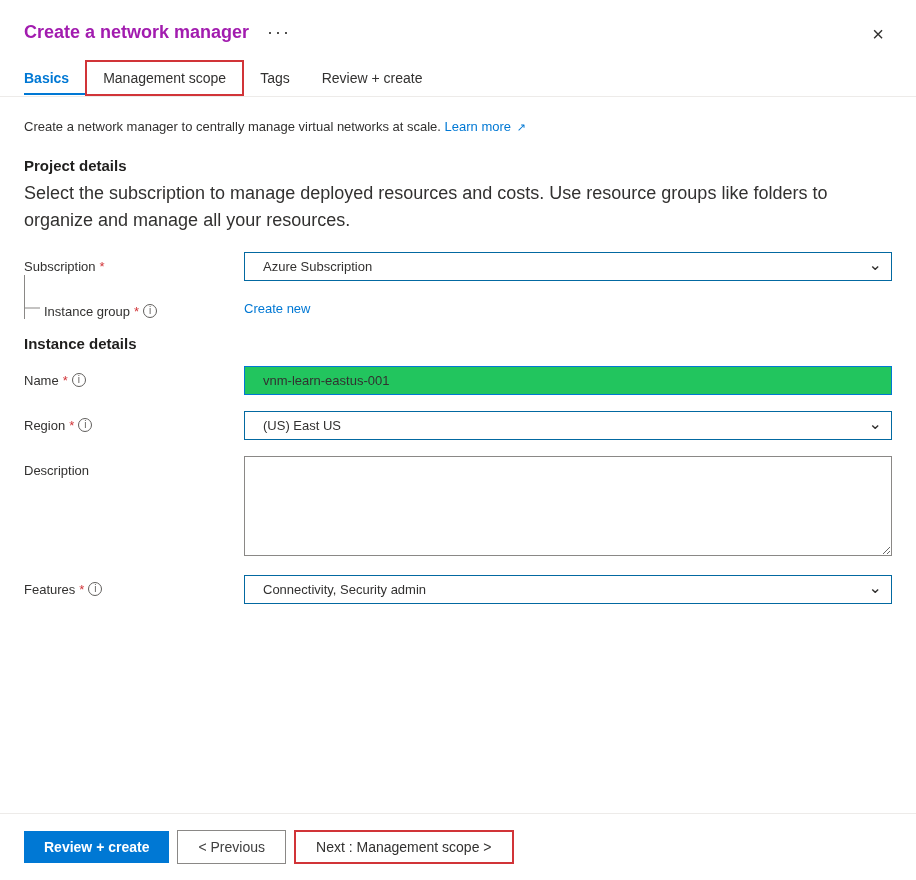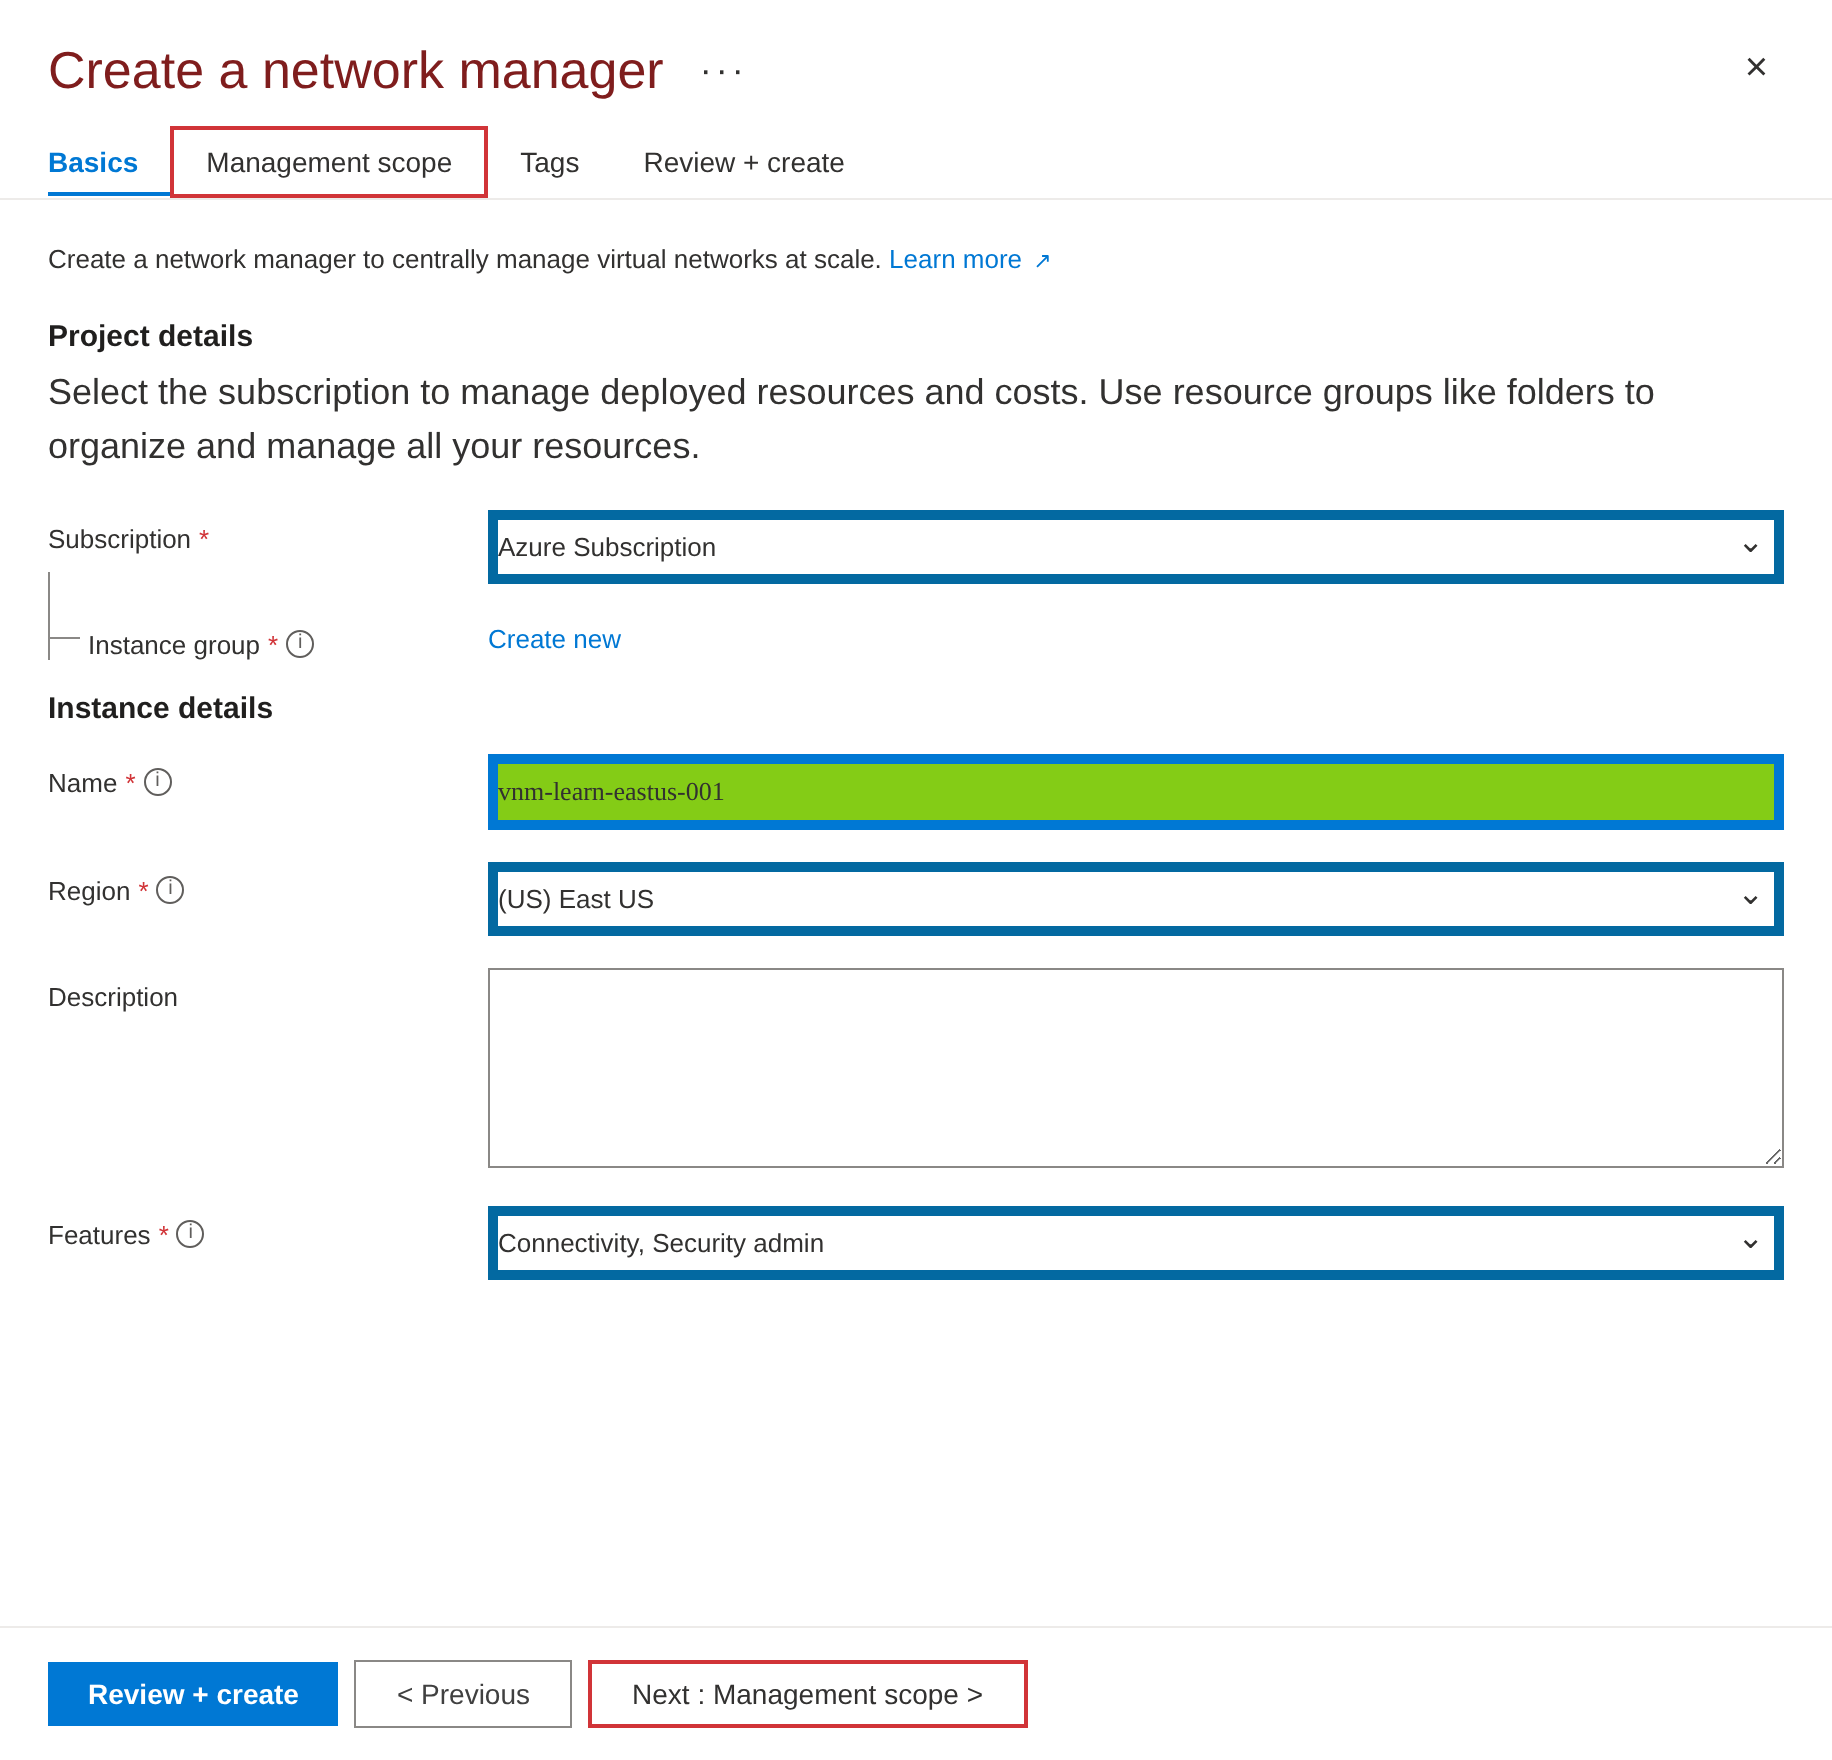--- a/index.html
+++ b/index.html
@@ -29,23 +29,23 @@
       align-items: flex-start;
       justify-content: space-between;
       padding: 20px 24px 0 24px;
     }
     .dialog-title-row {
       display: flex;
       align-items: center;
       gap: 12px;
     }
     .dialog-title {
-      font-size: 26px;
-      font-weight: 400;
-      color: #7f1d1d;
+      font-size: 18px;
+      font-weight: 700;
+      color: #a21caf;
     }
     .ellipsis-btn {
       background: none;
       border: none;
       cursor: pointer;
       font-size: 18px;
       color: #323130;
       padding: 2px 6px;
       letter-spacing: 2px;
     }
@@ -190,23 +190,23 @@
       left: 0;
       top: 50%;
       width: 16px;
       height: 1px;
       background: #8a8886;
       transform: translateY(-50%);
     }
 
     select, input[type="text"] {
       width: 100%;
-      padding: 6px 0;
+      padding: 6px 18px;
       font-size: 13px;
-      border: 5px solid #0369a1;
+      border: 1px solid #0369a1;
       background: #fff;
       color: #323130;
       appearance: none;
       -webkit-appearance: none;
       outline: none;
       cursor: pointer;
     }
 
     .select-wrapper {
       position: relative;
@@ -219,23 +219,22 @@
       position: absolute;
       right: 10px;
       top: 50%;
       transform: translateY(-60%);
       font-size: 16px;
       color: #323130;
       pointer-events: none;
     }
 
     input[type="text"].name-input {
-      background: #84cc16;
+      background: #22c55e;
       border-color: #0078d4;
-      font-family: Liberation Serif, serif;
     }
 
     textarea {
       width: 100%;
       height: 100px;
       padding: 6px 10px;
       font-size: 13px;
       border: 1px solid #8a8886;
       color: #323130;
       resize: vertical;

